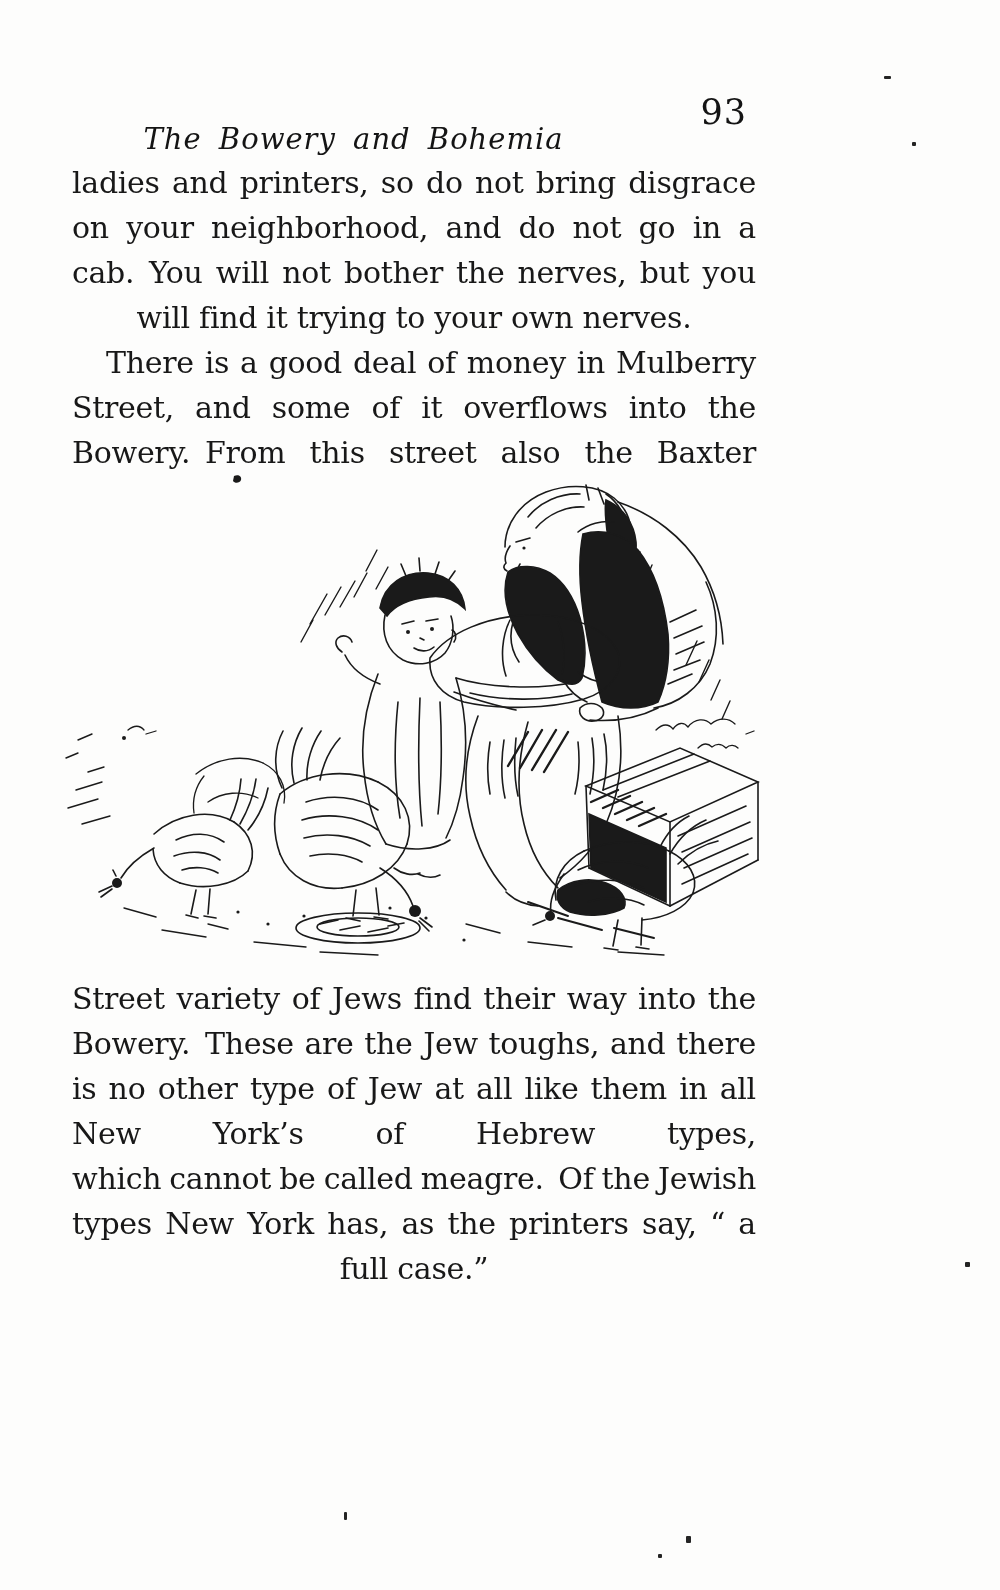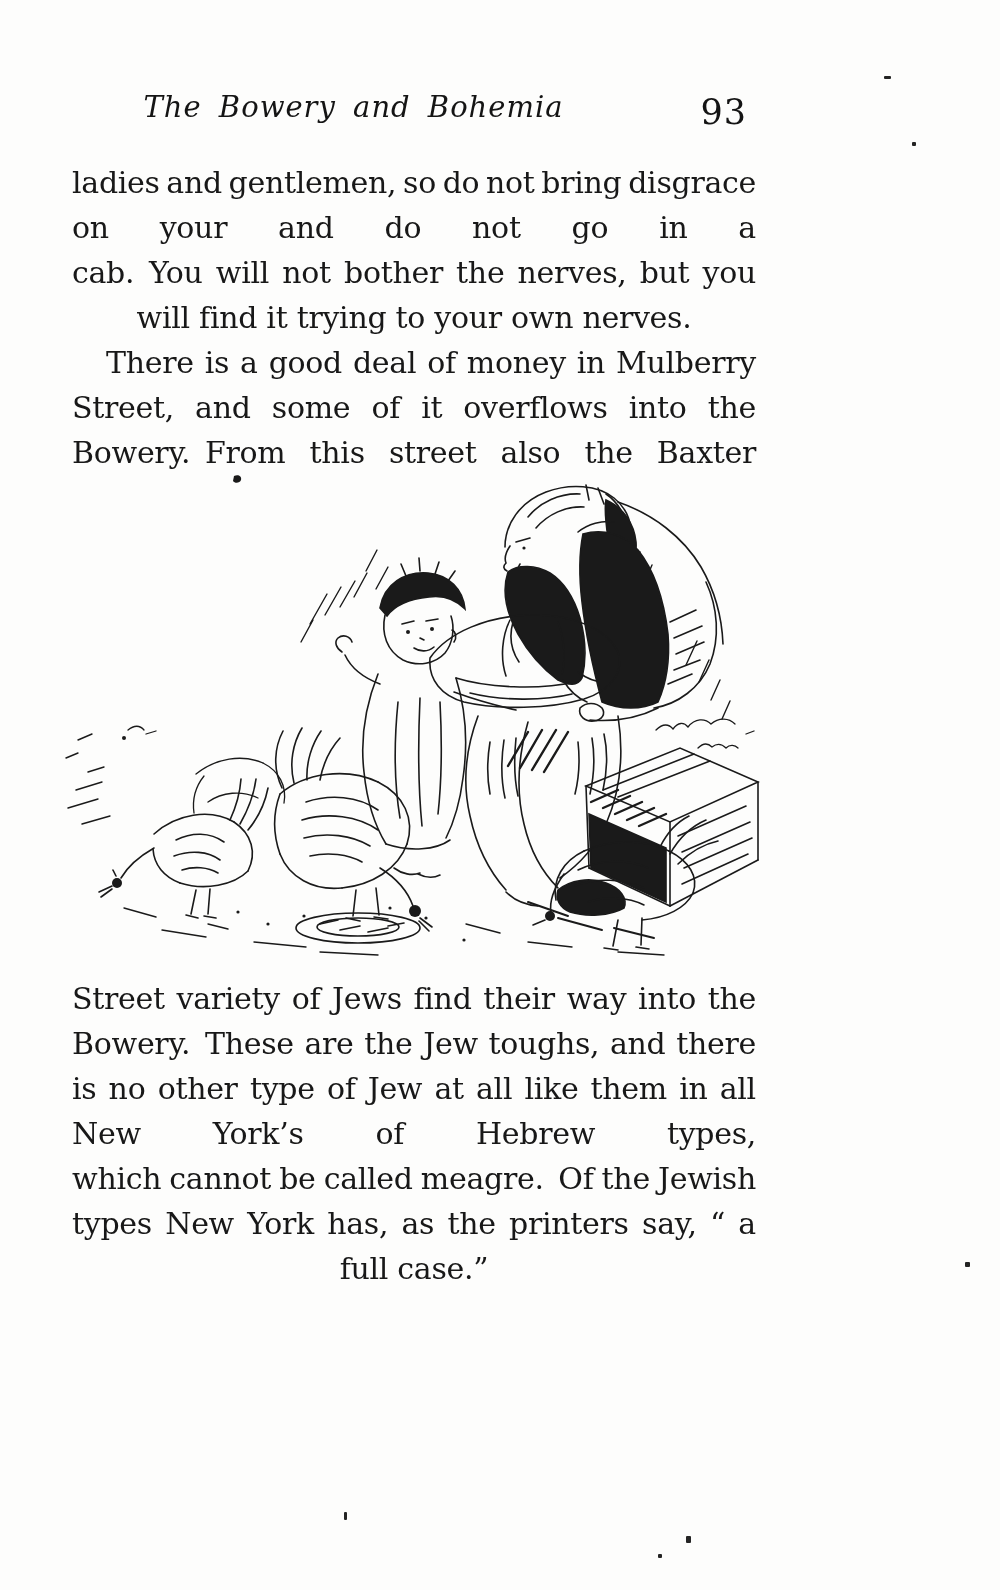--- a/index.html
+++ b/index.html
@@ -5,21 +5,21 @@
   html,body{margin:0;padding:0;background:#e8e8e8;}
   .page{
     position:relative;width:1000px;height:1590px;background:#fdfdfc;
     overflow:hidden;color:#1b1b1b;
     font-family:"DejaVu Serif", serif;
   }
   
   .runhead{position:absolute;left:72px;top:90px;width:683px;height:40px;}
   .runhead .title{
     position:absolute;left:0;right:120px;text-align:center;
-    font-style:italic;font-size:29px;letter-spacing:1px;word-spacing:7px;color:#141414;
+    font-style:italic;font-size:29px;letter-spacing:1px;word-spacing:7px;color:#141414;margin-top:32px;
   }
   .runhead .pagenum{
     position:absolute;right:8px;top:2px;font-size:35px;letter-spacing:1px;color:#141414;
   }
   
   .textblock{position:absolute;left:72px;width:684px;}
   #block-top{top:160px;}
   #block-bottom{top:976px;}
   .bodyline{
     height:45px;line-height:45px;font-size:30px;letter-spacing:-0.3px;
@@ -42,30 +42,31 @@
 
   <div class="runhead">
     <div class="title">The Bowery and Bohemia</div>
     <div class="pagenum">93</div>
   </div>
 
   <div class="textblock" id="block-top">
     <div class="bodyline jline">
         <span>ladies</span>
         <span>and</span>
-        <span>gentlemen,</span>
+        <span>printers,</span>
         <span>so</span>
         <span>do</span>
         <span>not</span>
         <span>bring</span>
         <span>disgrace</span>
       </div>
     <div class="bodyline jline">
         <span>on</span>
         <span>your</span>
+        <span>neighborhood,</span>
         <span>and</span>
         <span>do</span>
         <span>not</span>
         <span>go</span>
         <span>in</span>
         <span>a</span>
       </div>
     <div class="bodyline jline">
         <span>cab. You</span>
         <span>will</span>

